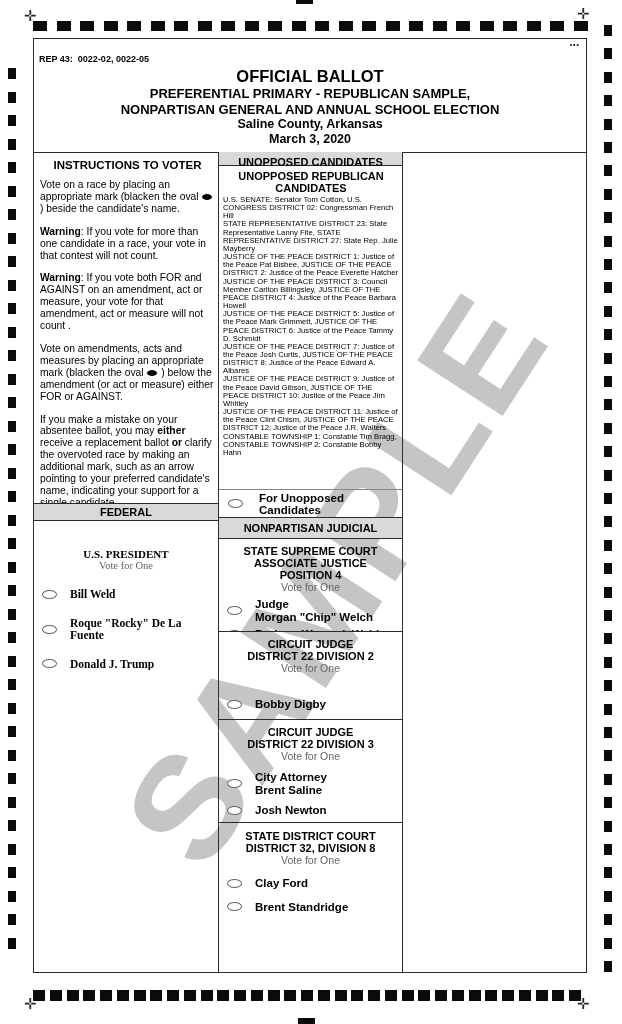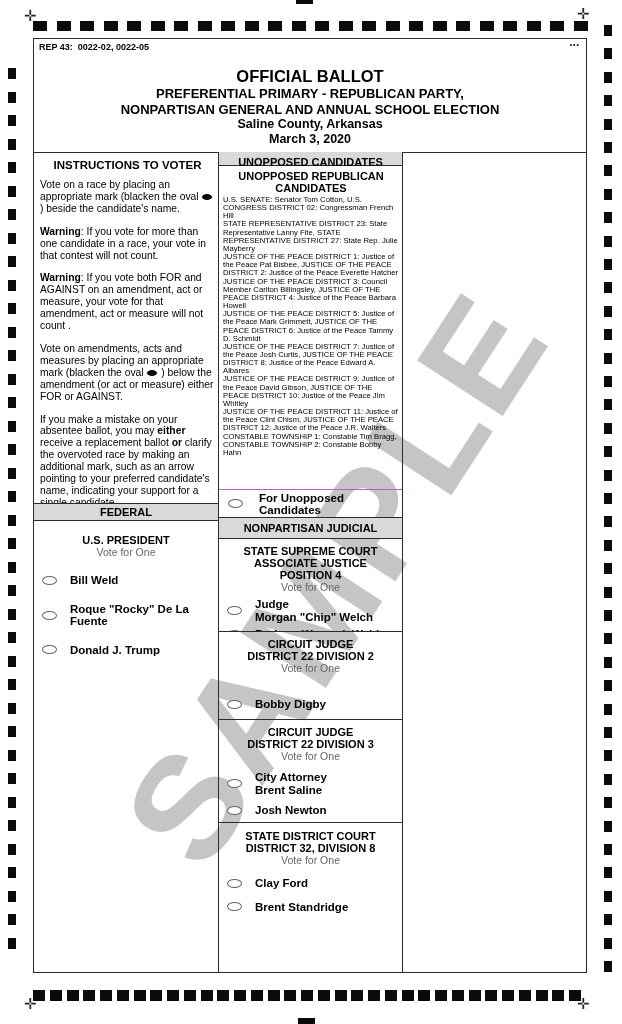--- a/index.html
+++ b/index.html
@@ -14,21 +14,21 @@
   
   .frame{position:absolute;left:33px;top:38px;width:554px;height:935px;border:1px solid #2b2b2b;background:#fff;box-sizing:border-box;}
 
   
   .watermark{position:absolute;left:302px;top:540px;transform:translate(-50%,-50%) rotate(-57deg);font-size:148px;font-weight:bold;letter-spacing:4px;color:rgba(90,90,90,0.35);white-space:nowrap;z-index:0;pointer-events:none;font-family:"Liberation Sans",sans-serif;}
 
   .content{position:absolute;inset:0;z-index:1;}
 
   
   .hdr{position:absolute;left:0;top:0;right:0;height:113px;border-bottom:1px solid #2b2b2b;}
-  .rep-line{position:absolute;left:5px;top:3px;font-size:9px;font-weight:bold;white-space:pre;}
+  .rep-line{position:absolute;left:5px;top:15px;font-size:9px;font-weight:bold;white-space:pre;}
   .corner-dots{position:absolute;right:6px;top:2px;font-size:7px;font-weight:bold;letter-spacing:1px;color:#111;}
   .titlebox{position:absolute;left:0;right:0;top:28px;text-align:center;font-weight:bold;}
   .t1{font-size:16.5px;line-height:19px;}
   .t2{font-size:13px;line-height:15.5px;}
   .t3{font-size:12.5px;line-height:15px;}
 
   
   .col-left{position:absolute;left:0;top:113px;width:184px;bottom:0;border-right:1px solid #2b2b2b;box-sizing:content-box;}
   .col-mid{position:absolute;left:185px;top:113px;width:183px;bottom:0;border-right:1px solid #2b2b2b;}
 
@@ -46,21 +46,21 @@
   .jud-band{height:22px;line-height:20px;}
 
   
   .sec{box-sizing:border-box;overflow:hidden;position:relative;}
   .c-head{font-weight:bold;font-size:11px;line-height:12px;text-align:center;}
   .vote-for{font-size:10.5px;line-height:12px;text-align:center;color:#666;}
   .cand{display:flex;align-items:center;margin:8px 0 0 8px;}
   .oval{display:inline-block;width:15px;height:9px;border:1.4px solid #666;border-radius:50%;background:#fff;flex:0 0 auto;box-sizing:border-box;}
   .cand-lines{margin-left:13px;font-weight:bold;font-size:11.5px;line-height:12.5px;}
 
-  .sec-president{padding-top:13px;}
+  .sec-president{padding-top:27px;font-family:Liberation Serif, serif;}
   .sec-president .vote-for{margin-bottom:15px;}
   .sec-president .cand{margin-top:16px;}
 
   .sec-supreme{height:93px;border-bottom:1px solid #2b2b2b;padding-top:6px;}
   .sec-supreme .vote-for{margin-bottom:2px;}
   .sec-supreme .cand{margin-top:5px;}
 
   .sec-c22d2{height:88px;border-bottom:1px solid #2b2b2b;padding-top:6px;}
   .sec-c22d2 .vote-for{margin-bottom:13px;}
   .sec-c22d2 .cand{margin-top:24px;}
@@ -236,21 +236,21 @@
   <div class="frame">
     <div class="watermark">SAMPLE</div>
 
     <div class="content">
 
       <div class="hdr">
         <div class="rep-line">REP 43:  0022-02, 0022-05</div>
         <div class="corner-dots">•••</div>
         <div class="titlebox">
           <div class="t1">OFFICIAL BALLOT</div>
-          <div class="t2">PREFERENTIAL PRIMARY - REPUBLICAN PARTY,</div>
+          <div class="t2">PREFERENTIAL PRIMARY - REPUBLICAN SAMPLE,</div>
           <div class="t2">NONPARTISAN GENERAL AND ANNUAL SCHOOL ELECTION</div>
           <div class="t3">Saline County, Arkansas</div>
           <div class="t3">March 3, 2020</div>
         </div>
       </div>
 
       <div class="col-left">
         <div class="instructions">
           <div class="instr-title">INSTRUCTIONS TO VOTER</div>
           <div>

